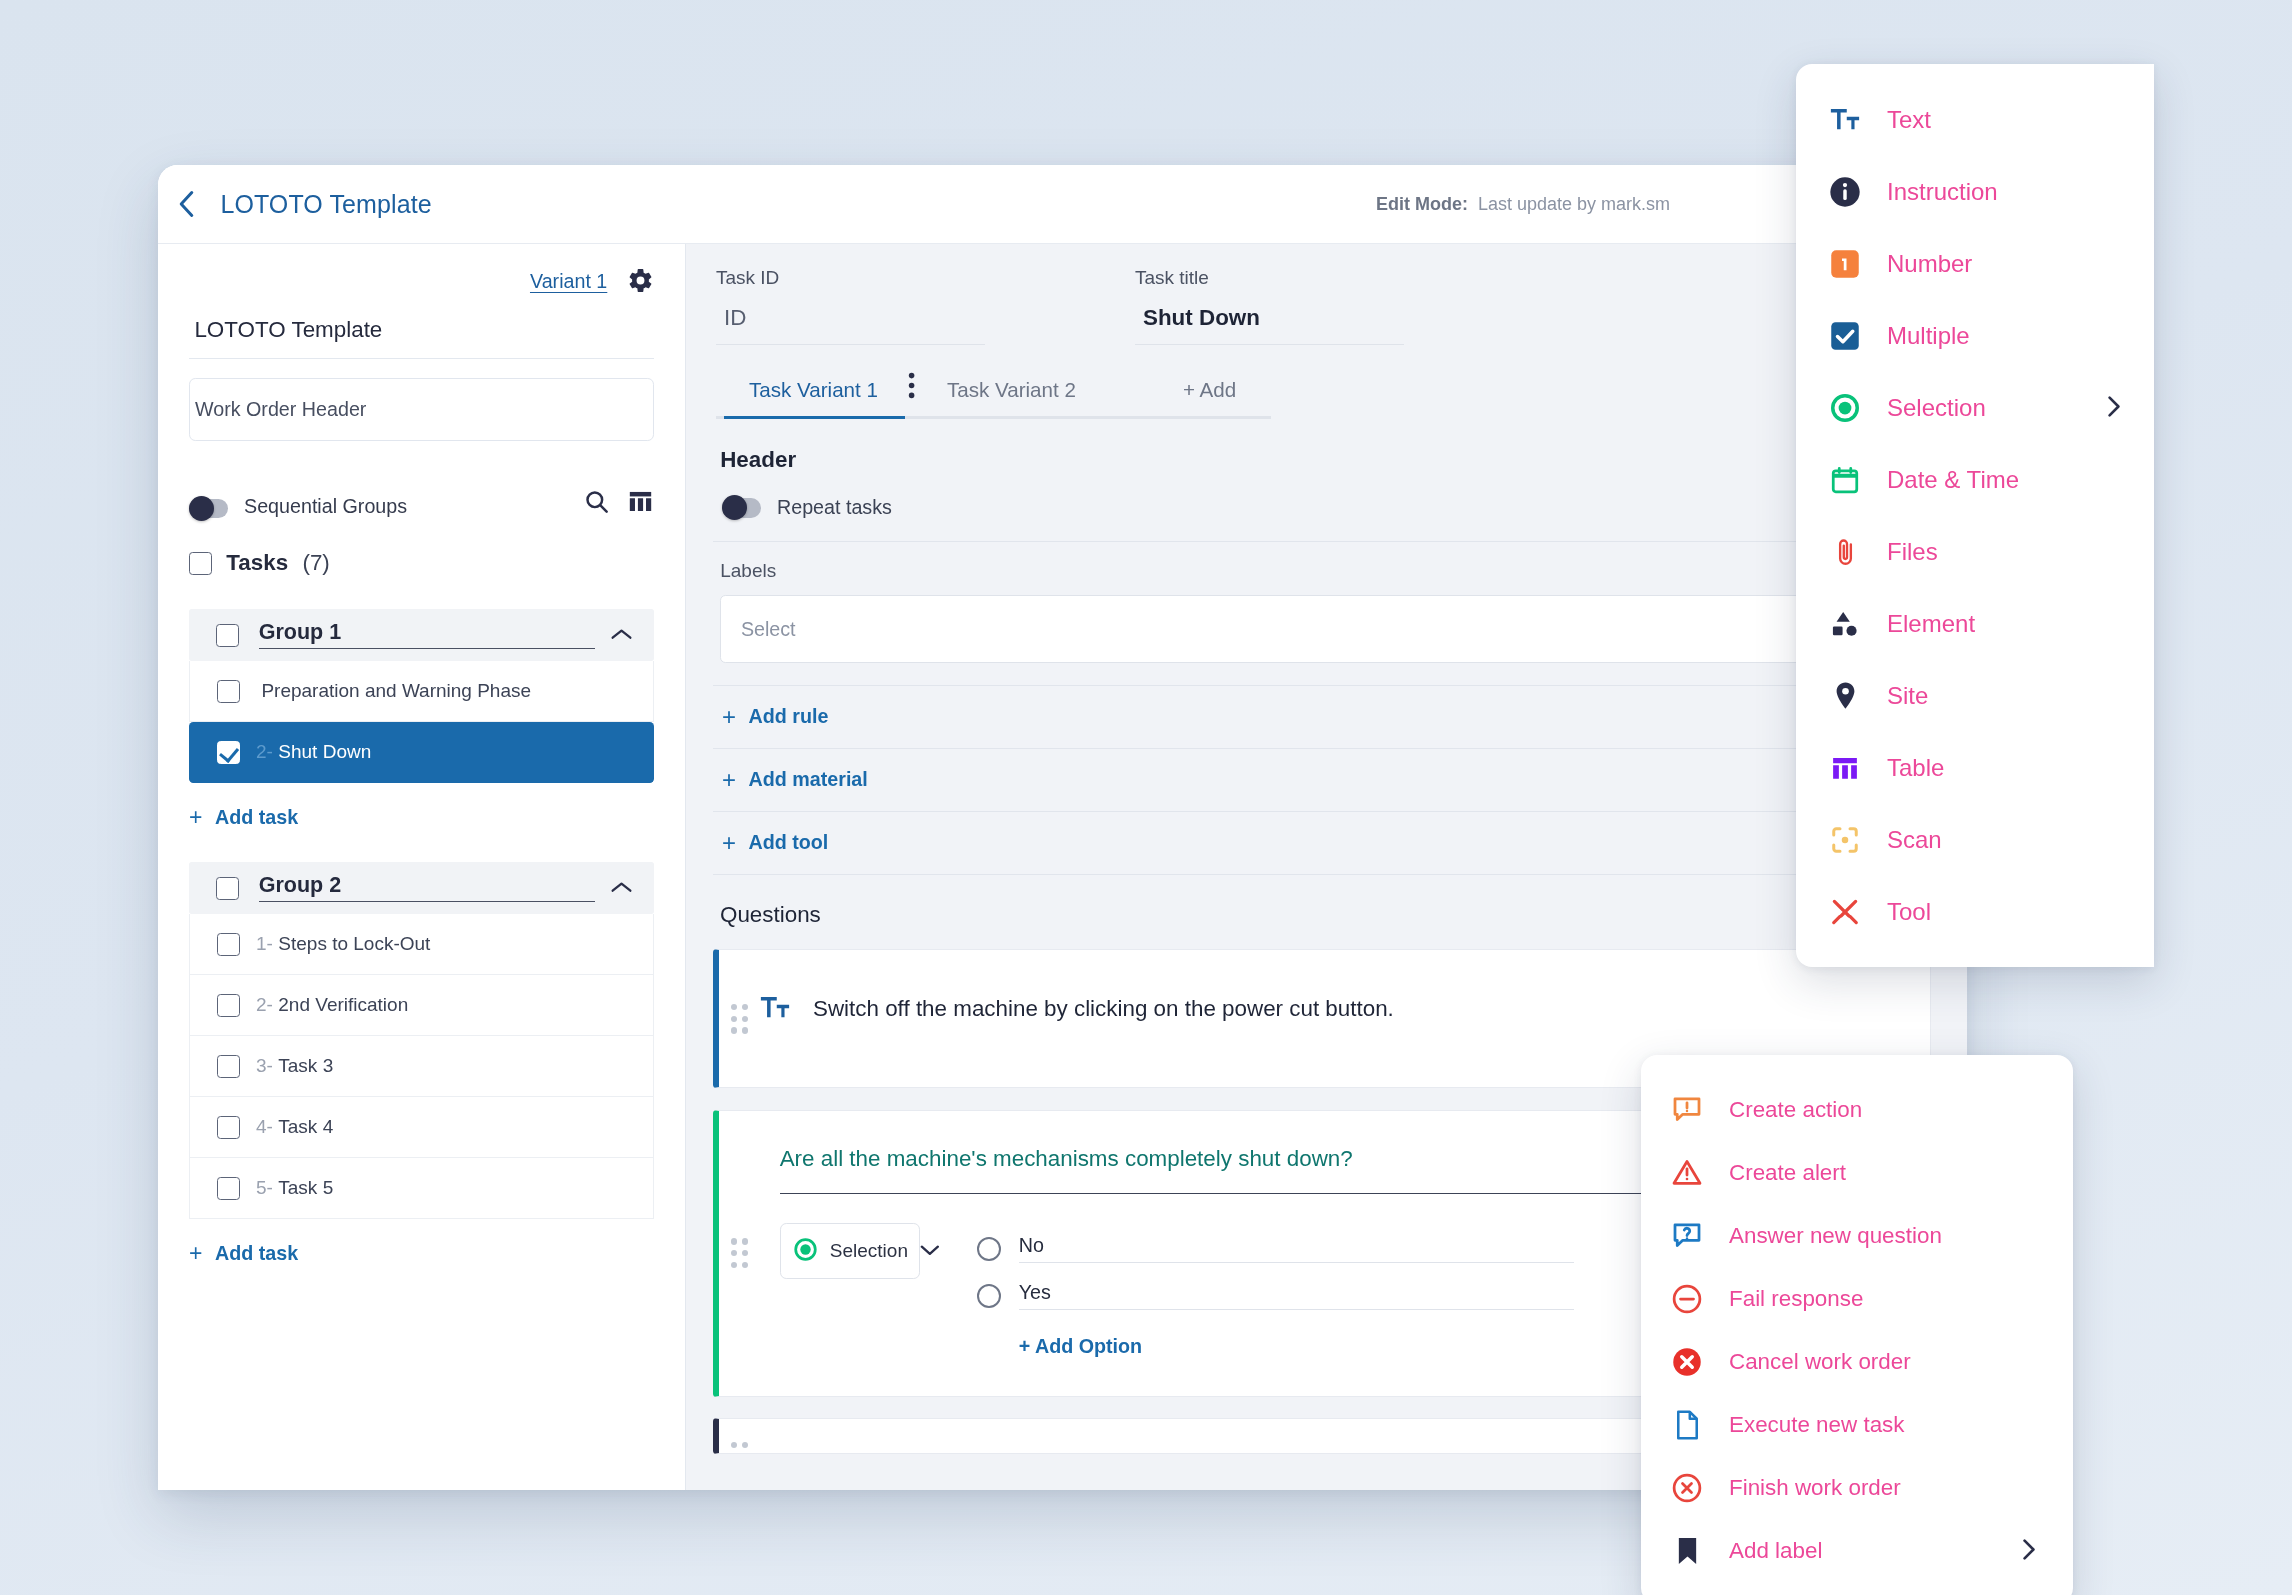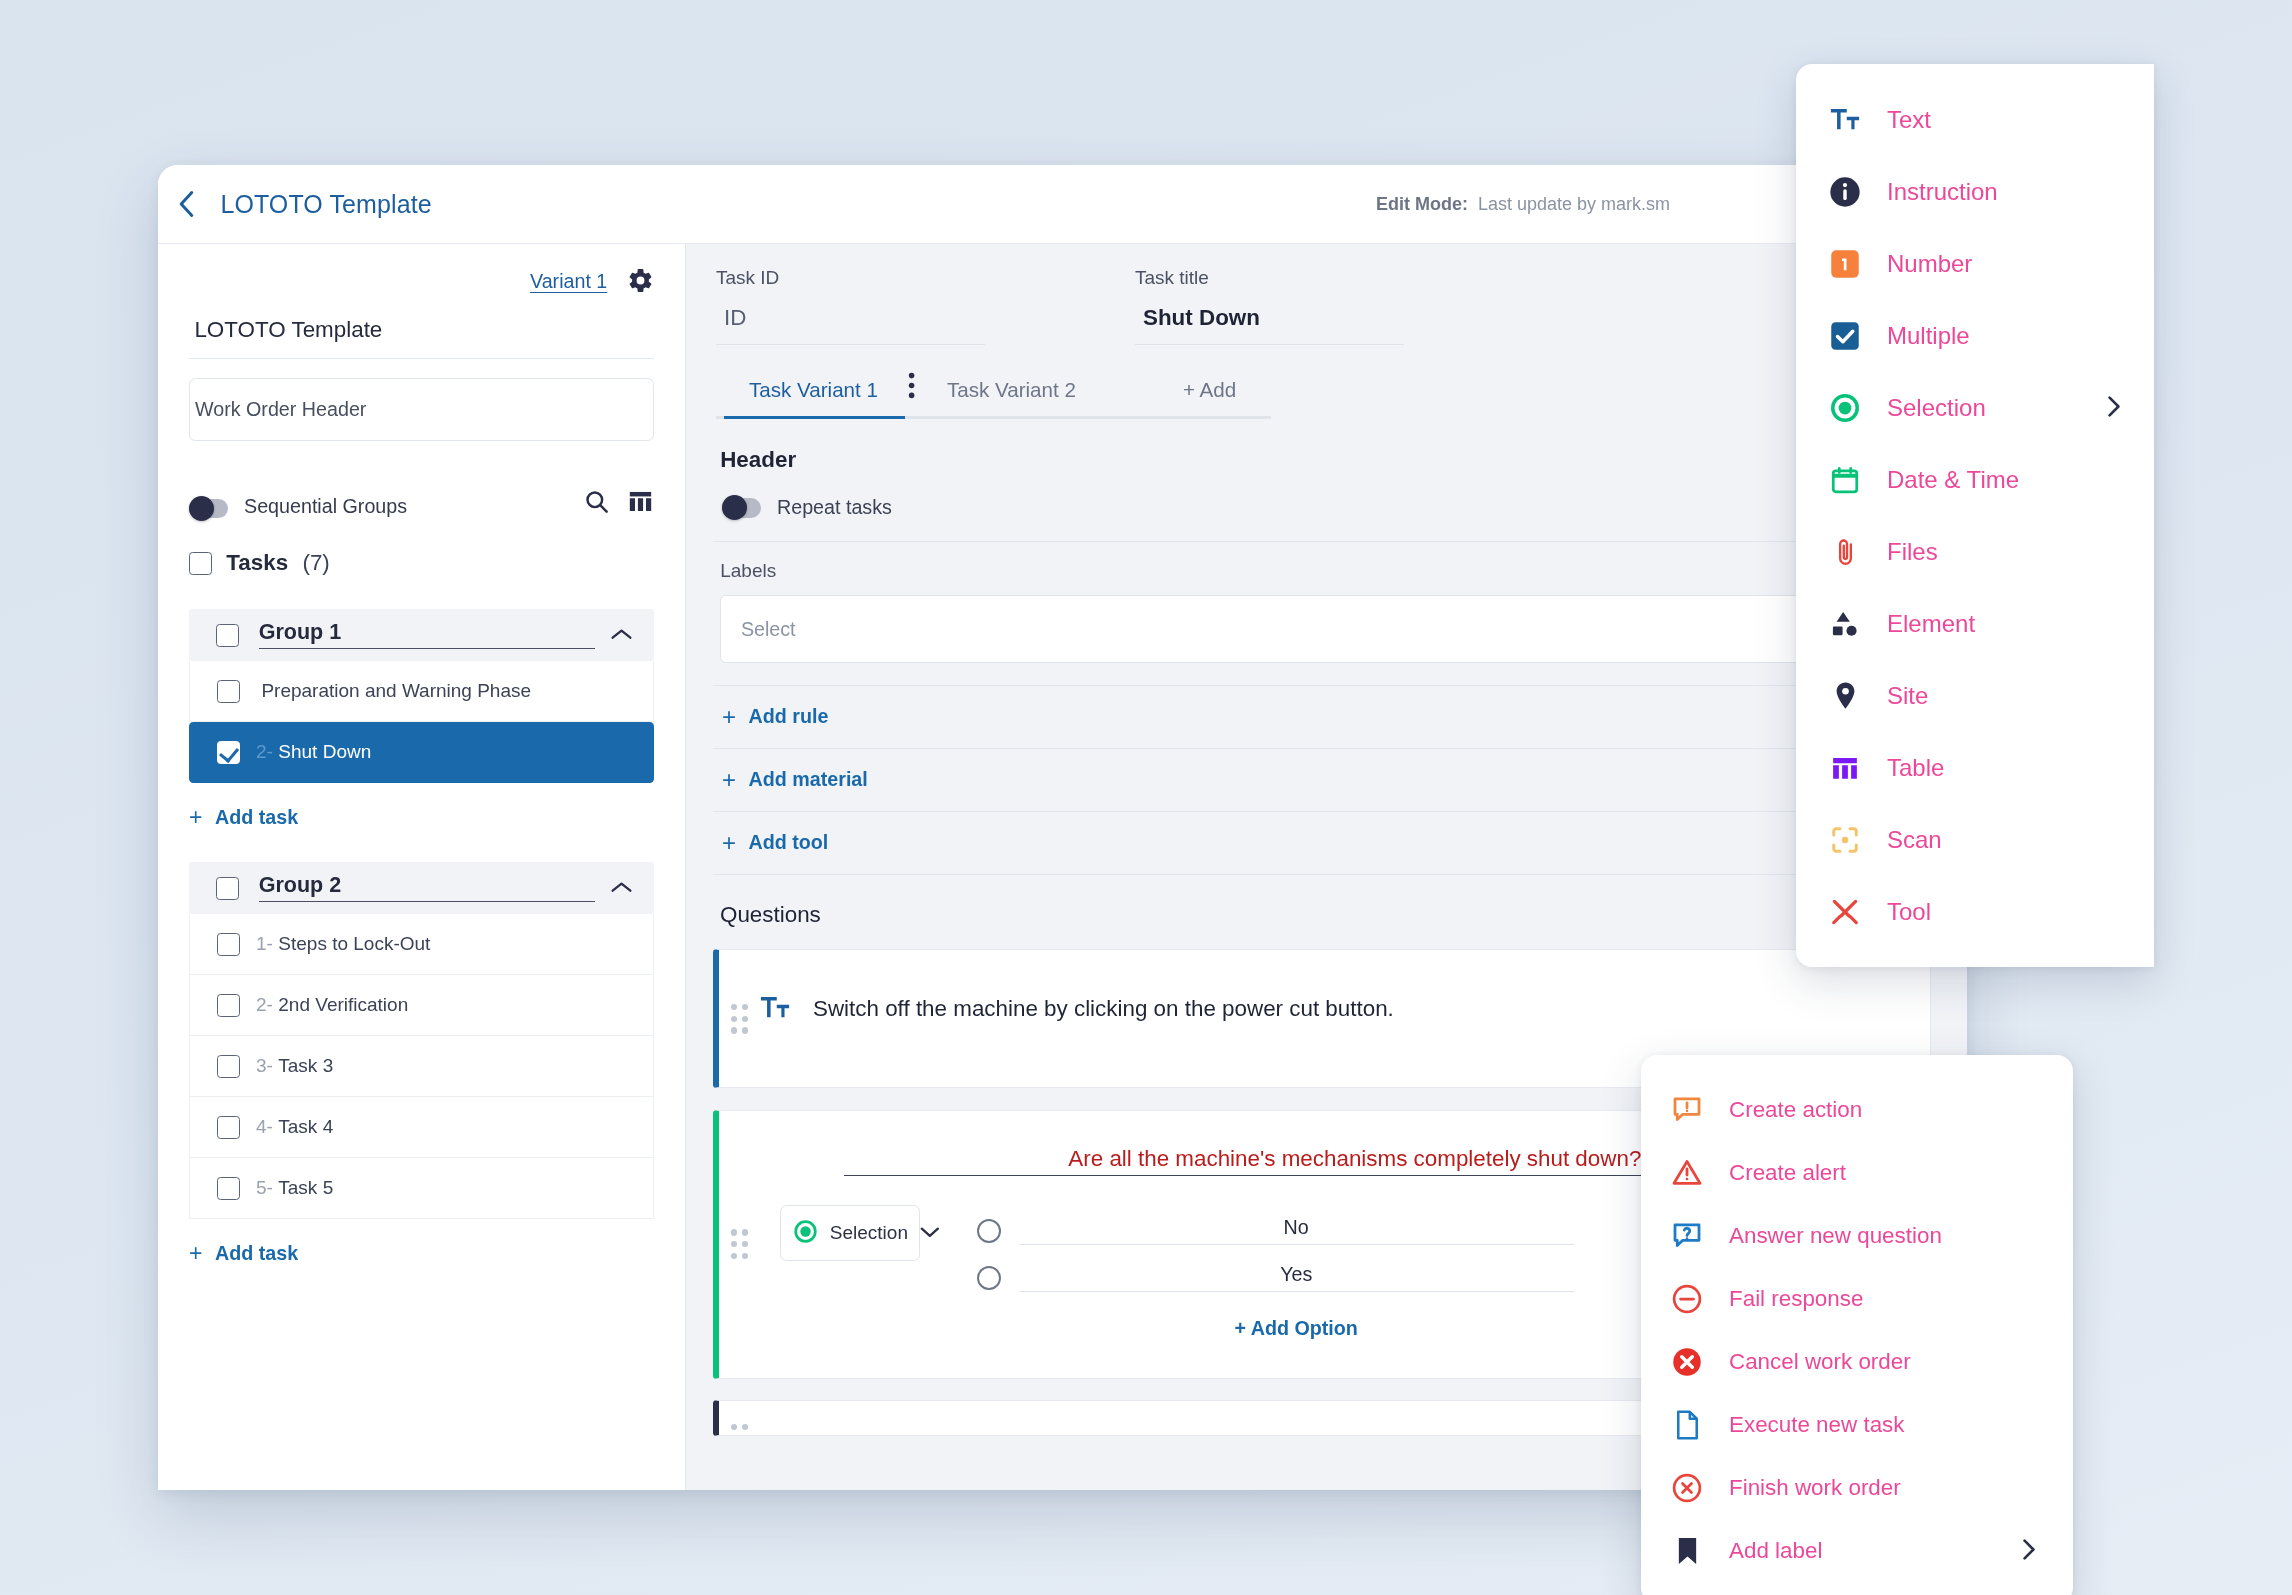--- a/index.html
+++ b/index.html
@@ -264,40 +264,39 @@
   
   .q-card {
     margin: 21.5px 0 0 27px;
     width: 1218px;
     background: #fff;
     border: 0.9px solid #e7eaf0;
     border-left: 6.3px solid #1a6aab;
     border-radius: 3.6px;
     position: relative;
     display: flex;
-    text-align: center;
   }
   .q-card.green { border-left-color: #09c27a; }
   .q-card.navy { border-left-color: #2a2e48; }
   .drag-handle {
     width: 41px; flex: 0 0 41px;
     display: flex; align-items: center; justify-content: center;
   }
   .dots { display: grid; grid-template-columns: 6.3px 6.3px; gap: 5.4px 5.4px; }
   .dots i { width: 6.3px; height: 6.3px; border-radius: 50%; background: #c2c8d2; display:block; }
   .q-body { flex: 1; padding: 16px 0 25px 0; }
 
   .q-text-row { display: flex; align-items: center; gap: 23px; padding: 29px 0 39px 0; }
   .q-text { font-size: 22.4px; color: #1f2537; }
 
   .q-input-title {
-    font-size: 22.4px; color: #b91c1c;
+    font-size: 22.4px; color: #0f766e;
     border-bottom: 1.3px solid #3c4356;
     display: inline-block;
-    padding: 0 0 3px 0;
+    padding: 0 0 21px 0;
     margin: 19.7px 0 0 19.7px;
     width: 1021px;
   }
   .q-answer-row { display: flex; gap: 57px; padding: 29px 0 5.4px 19.7px; }
   .type-select {
     width: 140px; height: 56px;
     border: 0.9px solid #dfe3ea; border-radius: 6.3px;
     background: #fff;
     display: flex; align-items: center; gap: 11.6px;
     padding: 0 12.5px;

